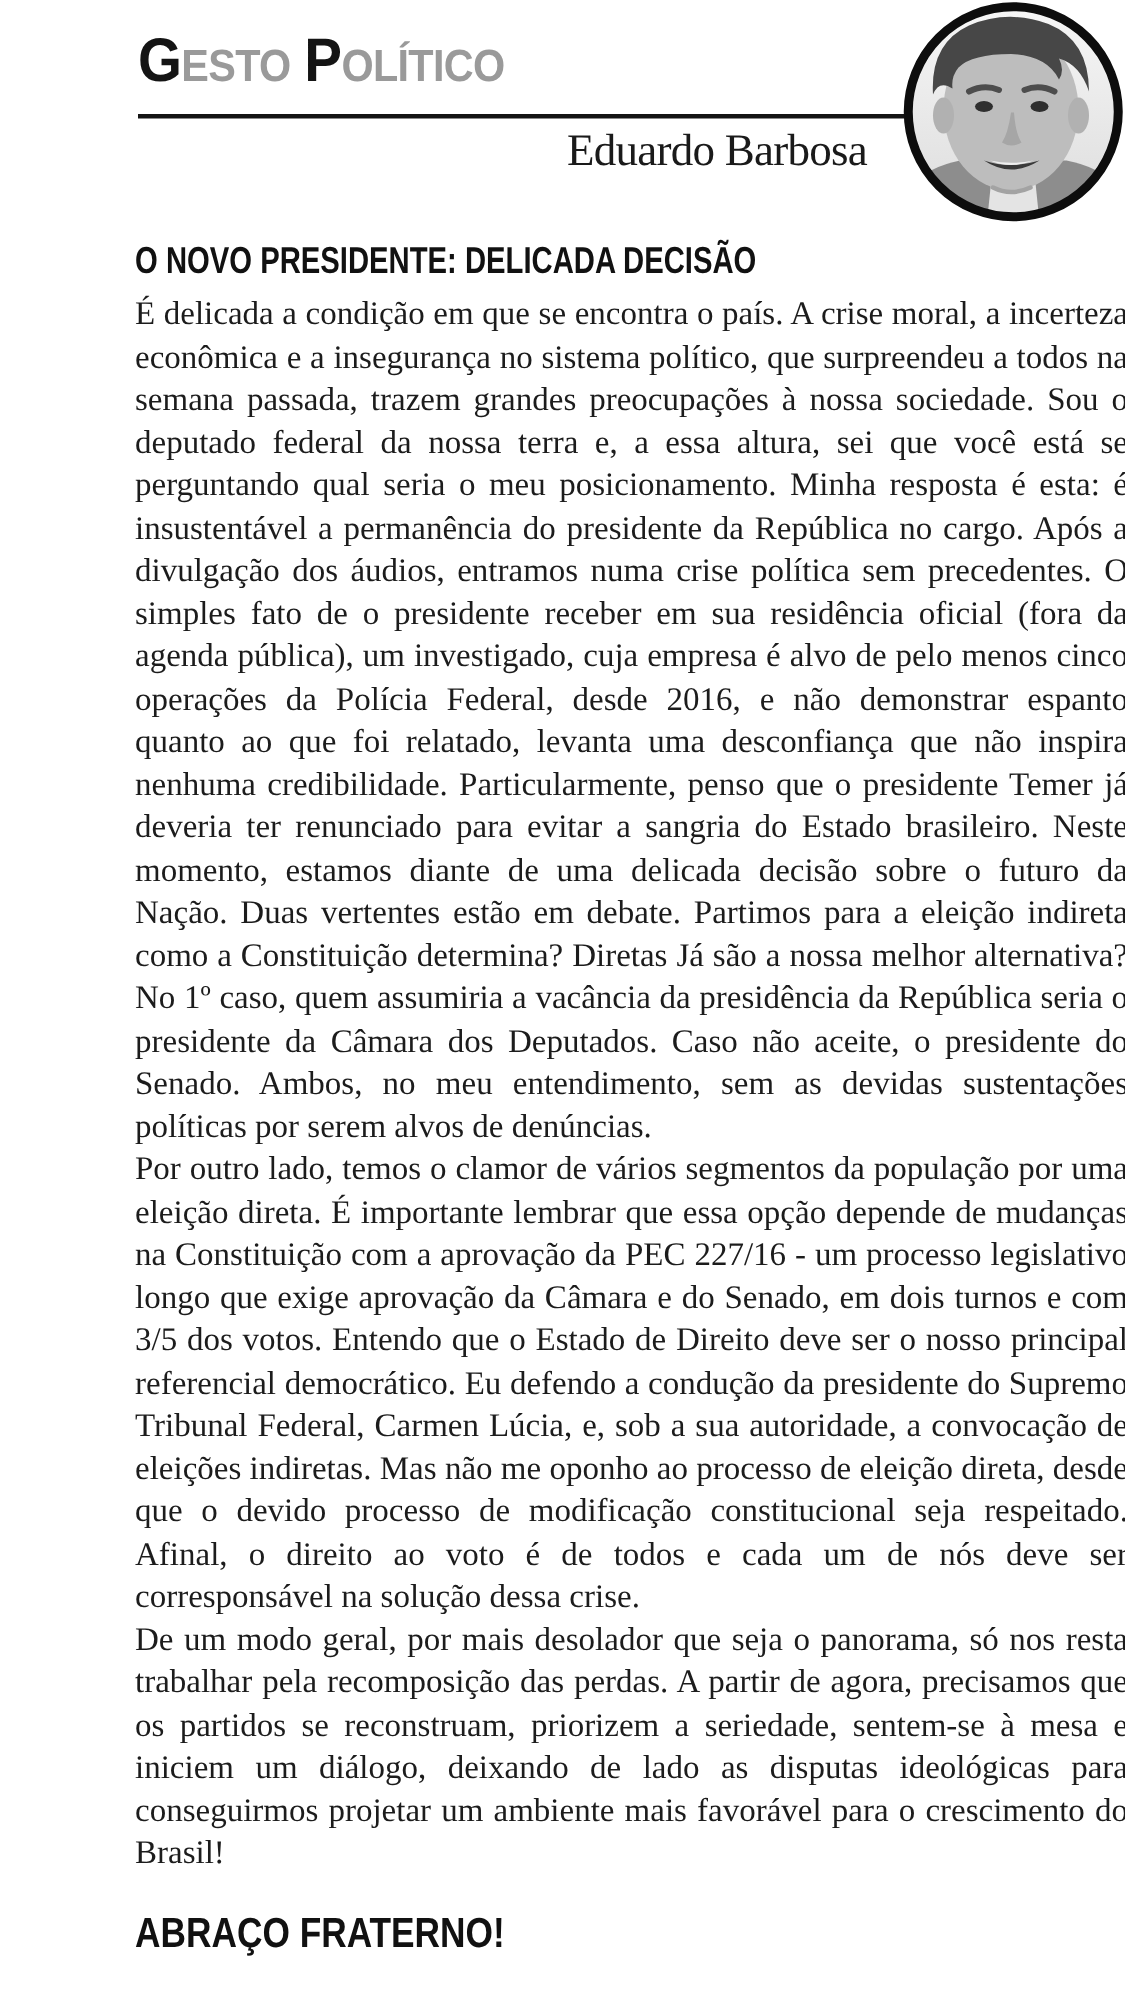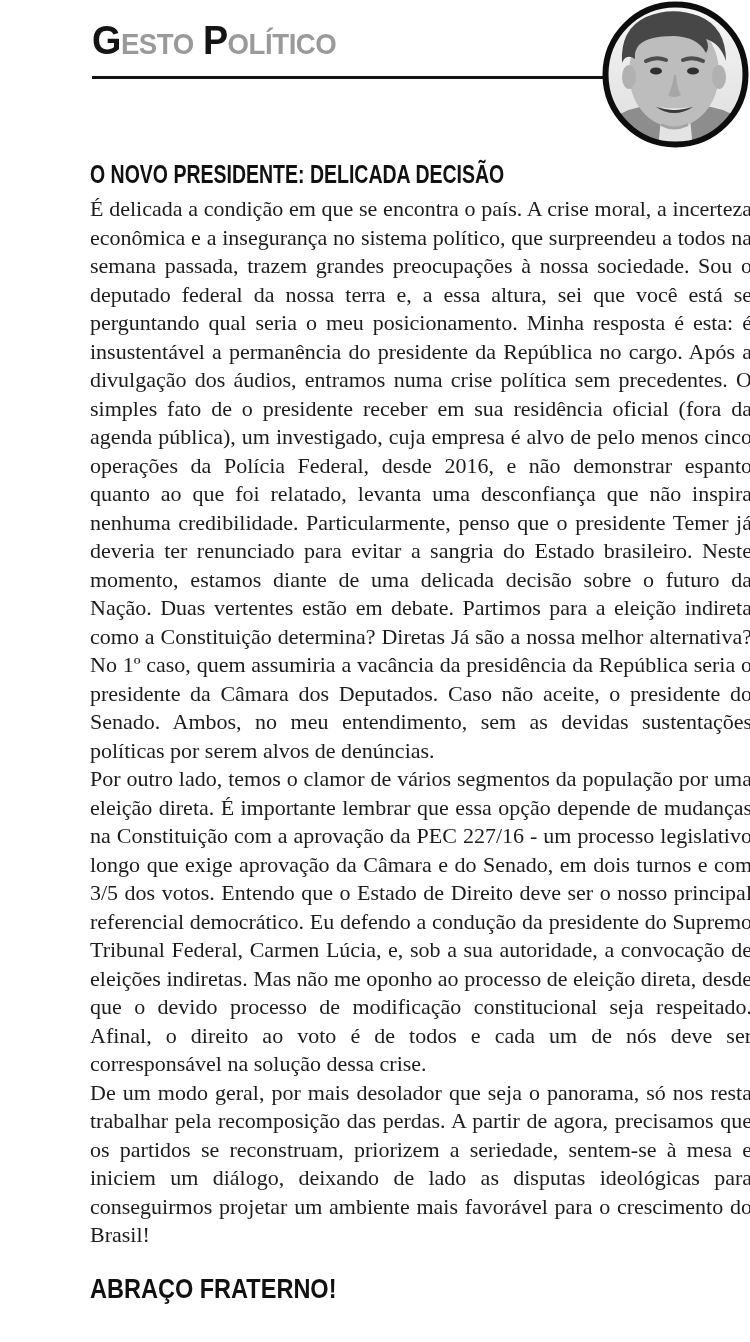--- a/index.html
+++ b/index.html
@@ -69,20 +69,21 @@
 </head>
 <body>
 
 <div class="page">
 
   <header class="masthead">
     <h1 class="column-title"><span class="big">G</span><span class="small">ESTO</span><span class="word-gap"></span><span class="big">P</span><span class="small">OLÍTICO</span></h1>
 
     <div class="header-rule"></div>
 
+    <div class="author-name">Eduardo Barbosa</div>
 
     <div class="author-photo">
       <svg width="147" height="147" viewBox="0 0 147 147" xmlns="http://www.w3.org/2000/svg">
         <defs>
           <clipPath id="photoClip">
               <circle cx="73.5" cy="73.5" r="69"></circle>
             </clipPath>
           <linearGradient id="bgGrad" x1="0" y1="0" x2="0" y2="1">
             <stop offset="0" stop-color="#f7f7f7"></stop>
             <stop offset="1" stop-color="#dcdcdc"></stop>

